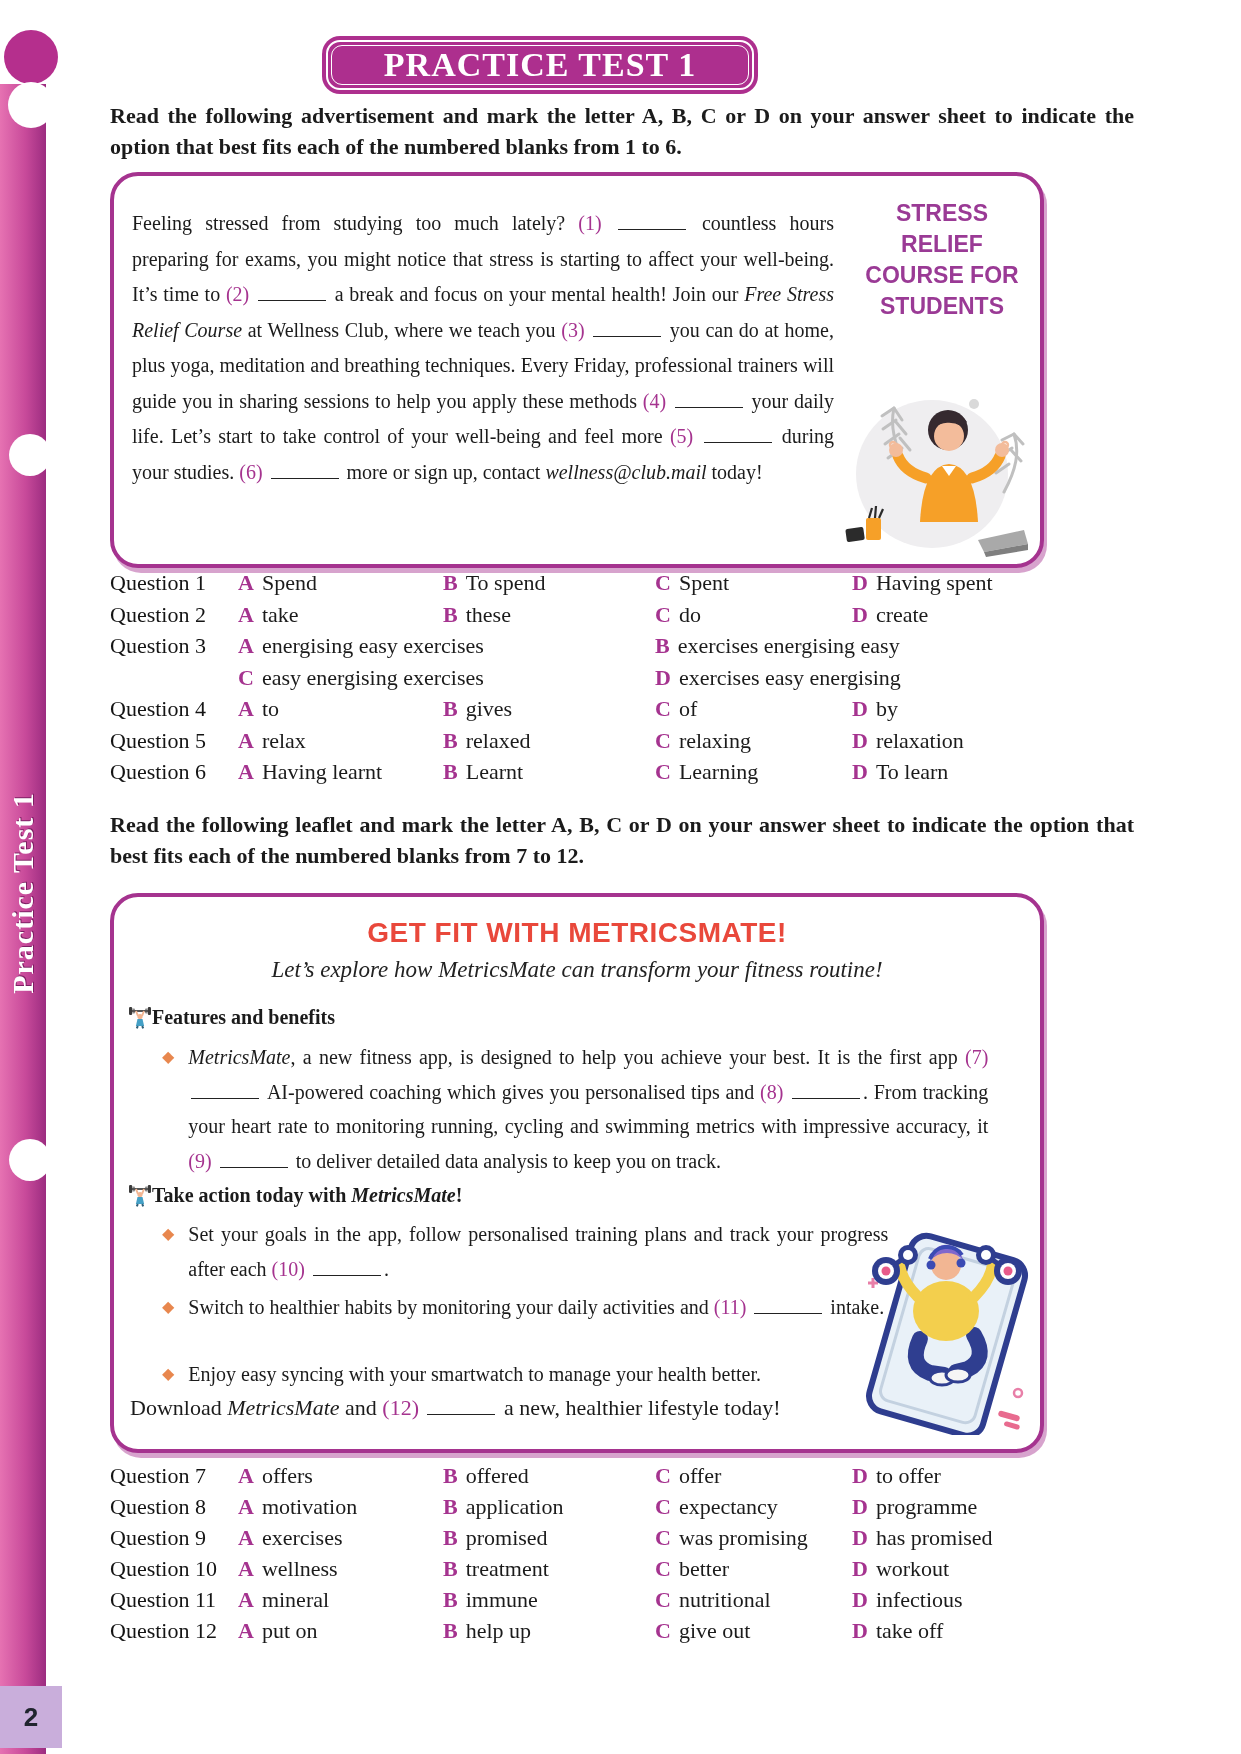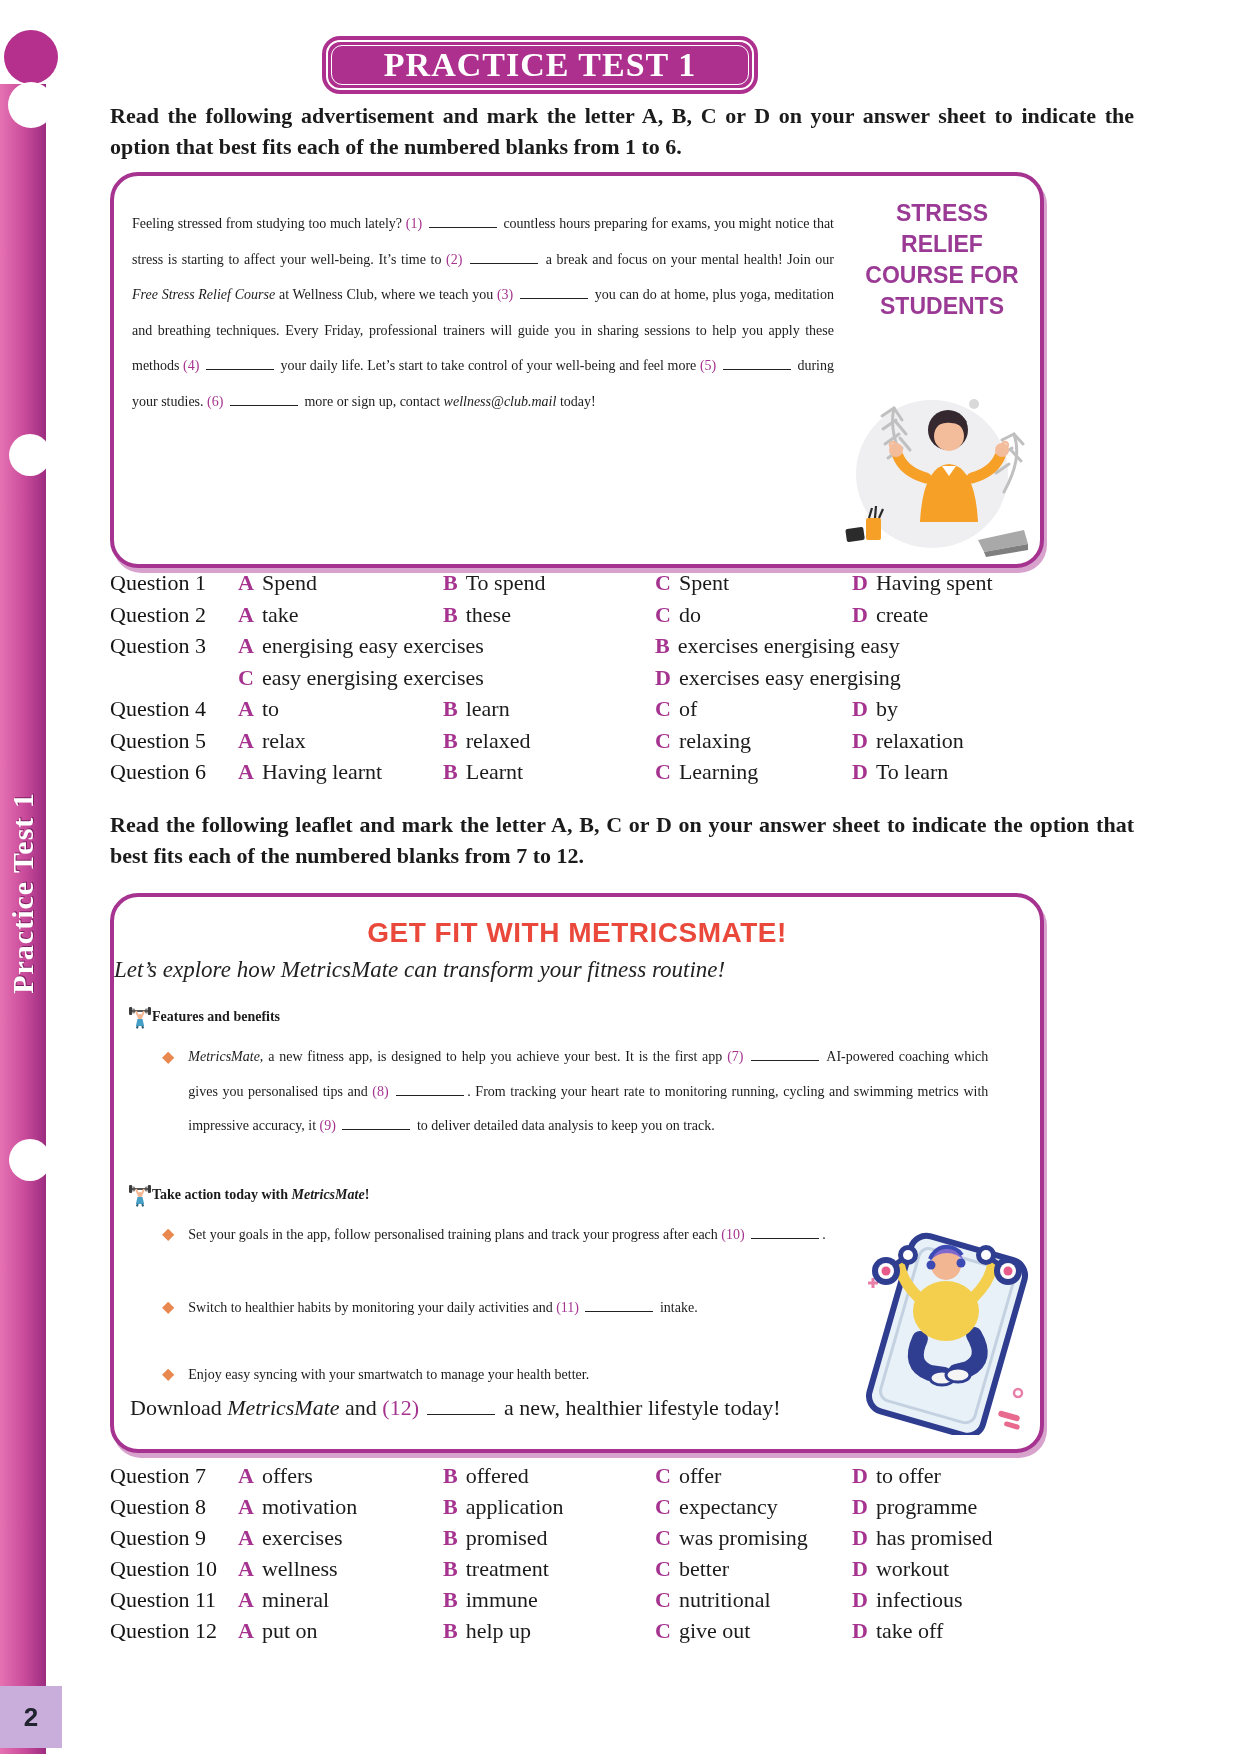--- a/index.html
+++ b/index.html
@@ -57,21 +57,21 @@
   
   .cbox {
     position:absolute; left:110px; width:926px; background:#fff;
     border:4px solid #a5338f; border-radius:28px;
     box-shadow:3px 5px 0 rgba(166,51,144,0.45);
   }
   .adbox   { top:172px; height:388px; }
   .leafbox { top:893px; height:552px; }
 
   
-  .rich { font-size:14px; }
+  .rich { font-size:20px; }
   .blank-num { color:#a5338f; }
   .blank-line {
     display:inline-block; width:68px; height:15px;
     border-bottom:1.6px solid #222; margin:0 3px;
   }
   em { font-style:italic; }
 
   
   .ad-body {
     position:absolute; left:18px; top:30px; width:702px;
@@ -98,21 +98,21 @@
   .q-label { color:#141414; }
   .q-letter { color:#a5338f; font-weight:bold; margin-right:8px; }
 
   
   .leaf-title {
     position:absolute; left:0; right:0; top:20px; text-align:center;
     font-family:"Liberation Sans", sans-serif; font-weight:bold; font-size:28px;
     color:#e9483b; letter-spacing:0.5px;
   }
   .leaf-subtitle {
-    position:absolute; left:0; right:0; top:60px; text-align:left;
+    position:absolute; left:0; right:0; top:60px; text-align:center;
     font-style:italic; font-size:23px; color:#222;
   }
   .leaf-heading {
     position:absolute; left:14px; display:flex; align-items:center; 
     font-weight:bold; font-size:22px;
   }
   .leaf-h1 { top:108px; }
   .leaf-h2 { top:286px; }
   .leaf-heading .rich { font-weight:bold; }
   .bullet {
@@ -210,21 +210,21 @@
         <span class="q-opt"><span class="q-letter">B</span><span>exercises energising easy</span></span>
       </div>
       <div class="q-line wide">
         <span class="q-label"></span>
         <span class="q-opt"><span class="q-letter">C</span><span>easy energising exercises</span></span>
         <span class="q-opt"><span class="q-letter">D</span><span>exercises easy energising</span></span>
       </div>
       <div class="q-line">
         <span class="q-label">Question 4</span>
         <span class="q-opt"><span class="q-letter">A</span><span>to</span></span>
-        <span class="q-opt"><span class="q-letter">B</span><span>learn</span></span>
+        <span class="q-opt"><span class="q-letter">B</span><span>gives</span></span>
         <span class="q-opt"><span class="q-letter">C</span><span>of</span></span>
         <span class="q-opt"><span class="q-letter">D</span><span>by</span></span>
       </div>
       <div class="q-line">
         <span class="q-label">Question 5</span>
         <span class="q-opt"><span class="q-letter">A</span><span>relax</span></span>
         <span class="q-opt"><span class="q-letter">B</span><span>relaxed</span></span>
         <span class="q-opt"><span class="q-letter">C</span><span>relaxing</span></span>
         <span class="q-opt"><span class="q-letter">D</span><span>relaxation</span></span>
       </div>

